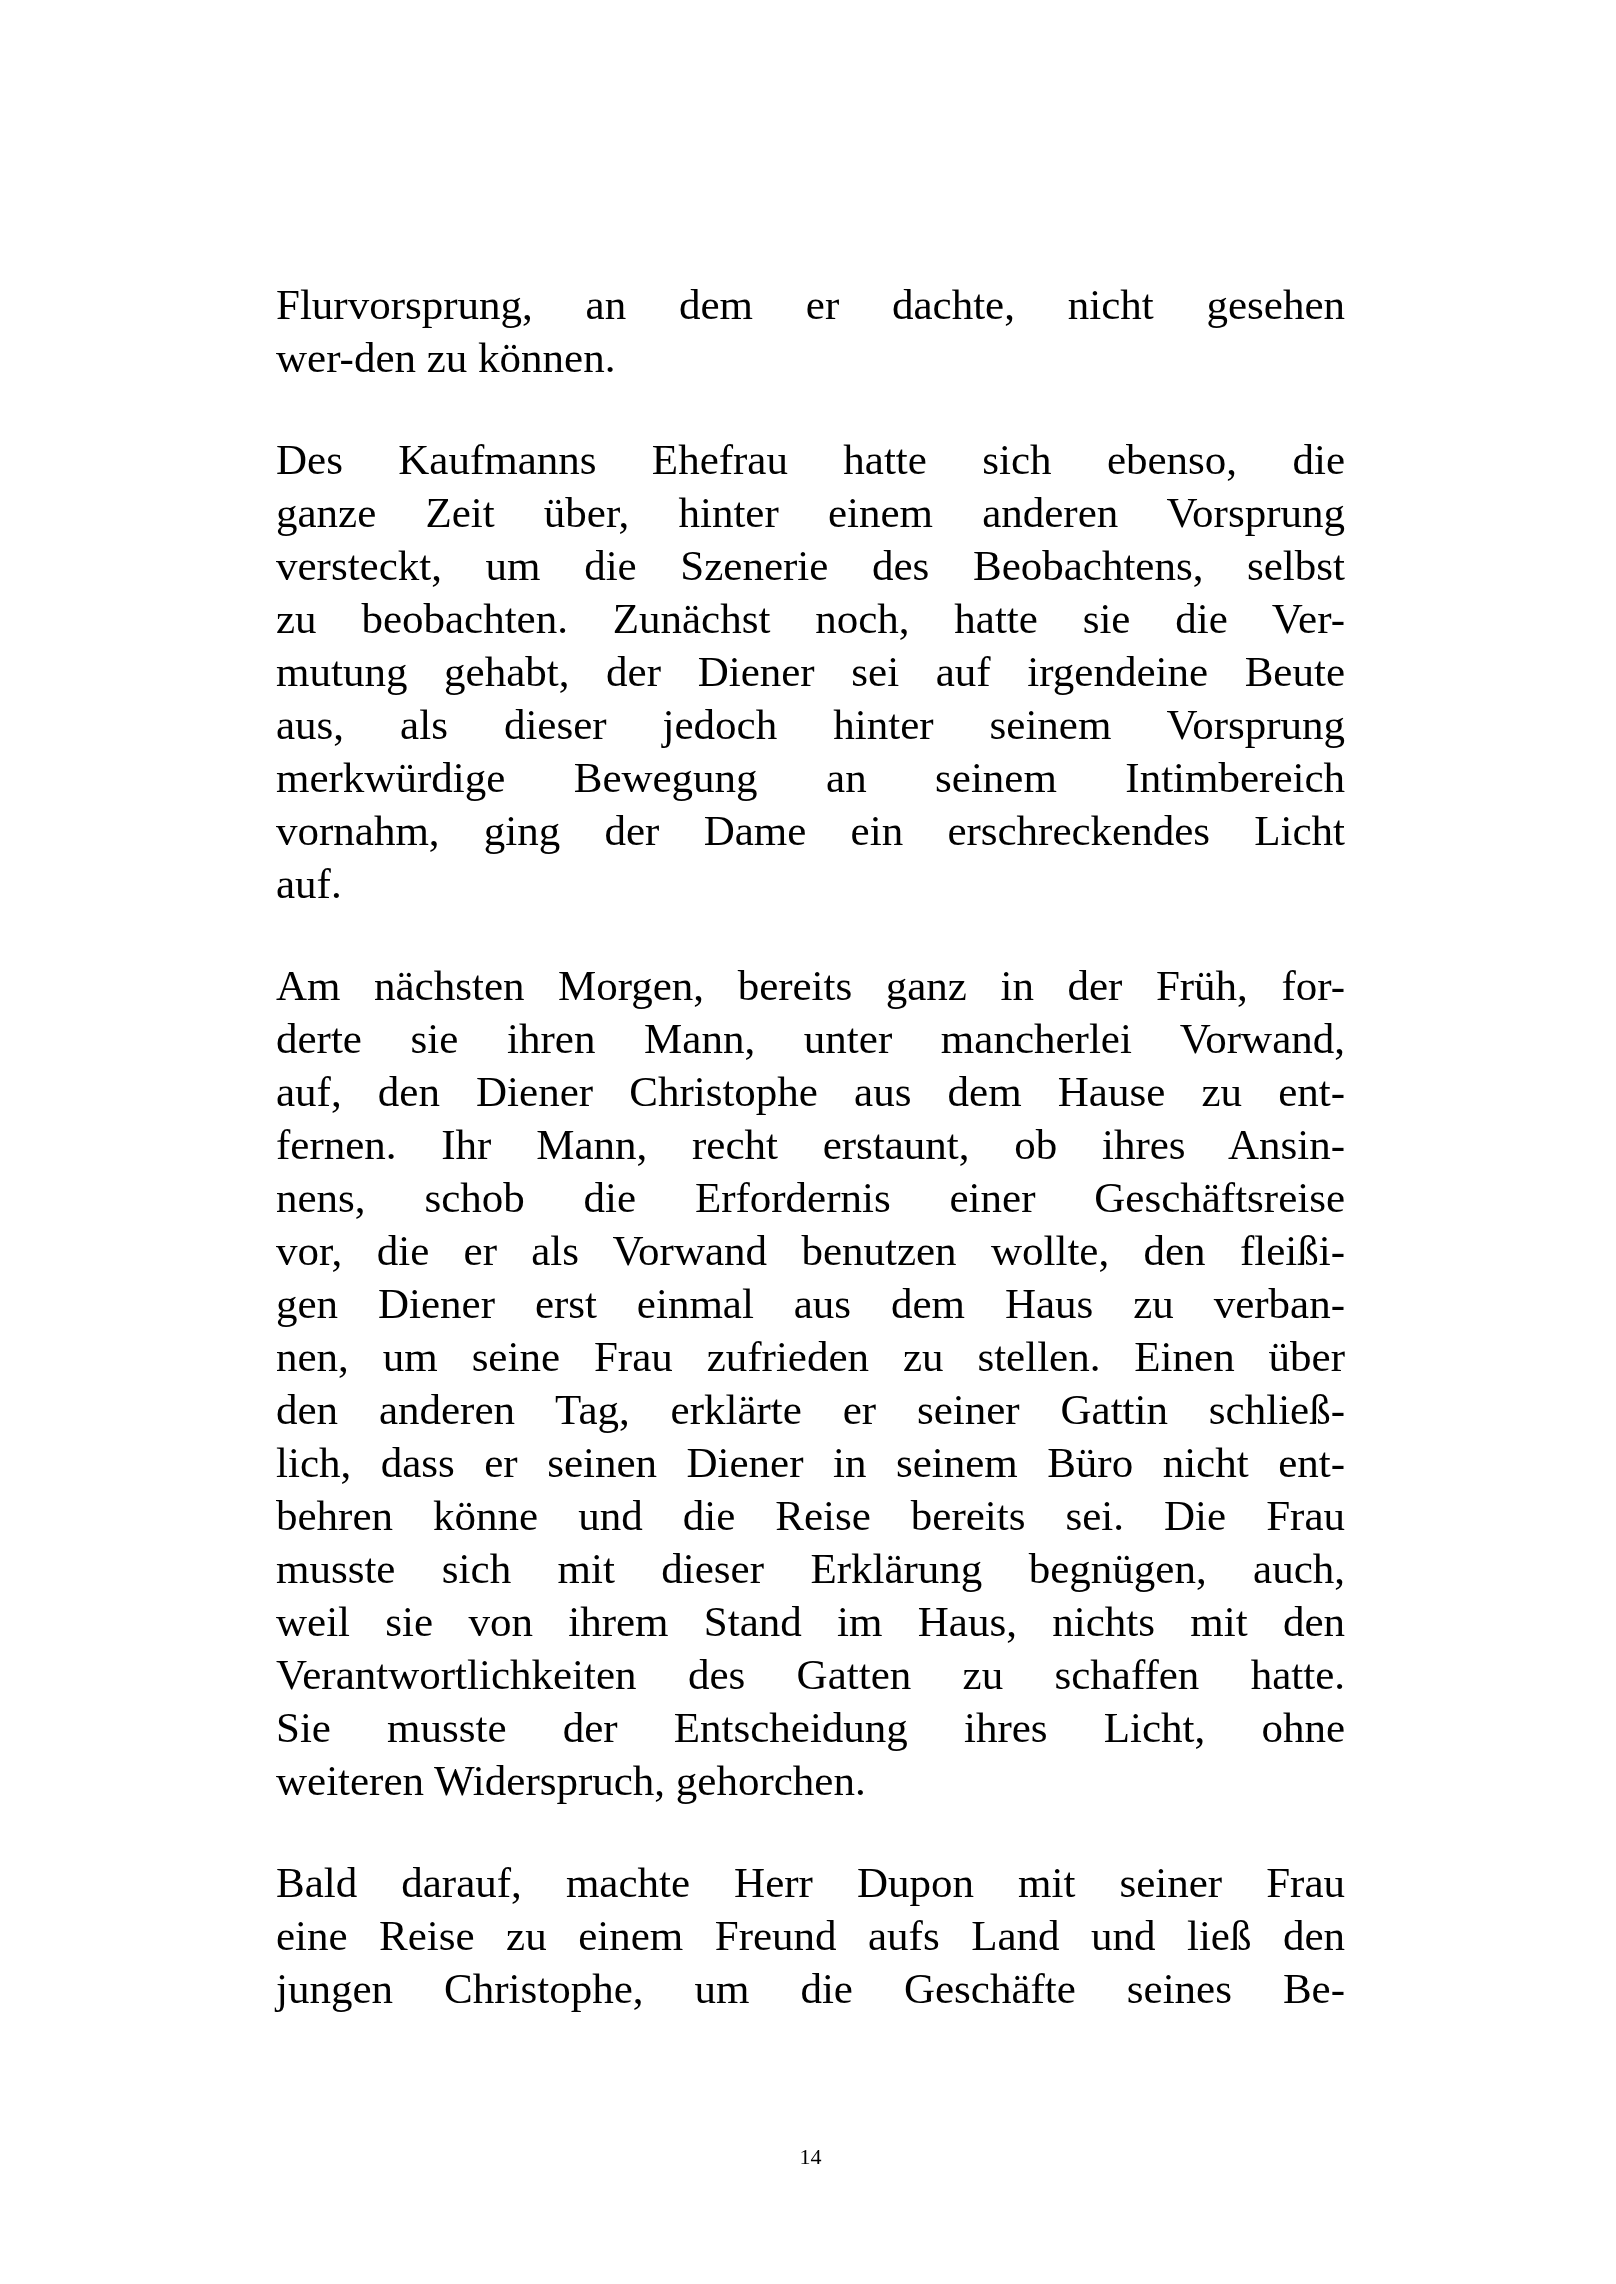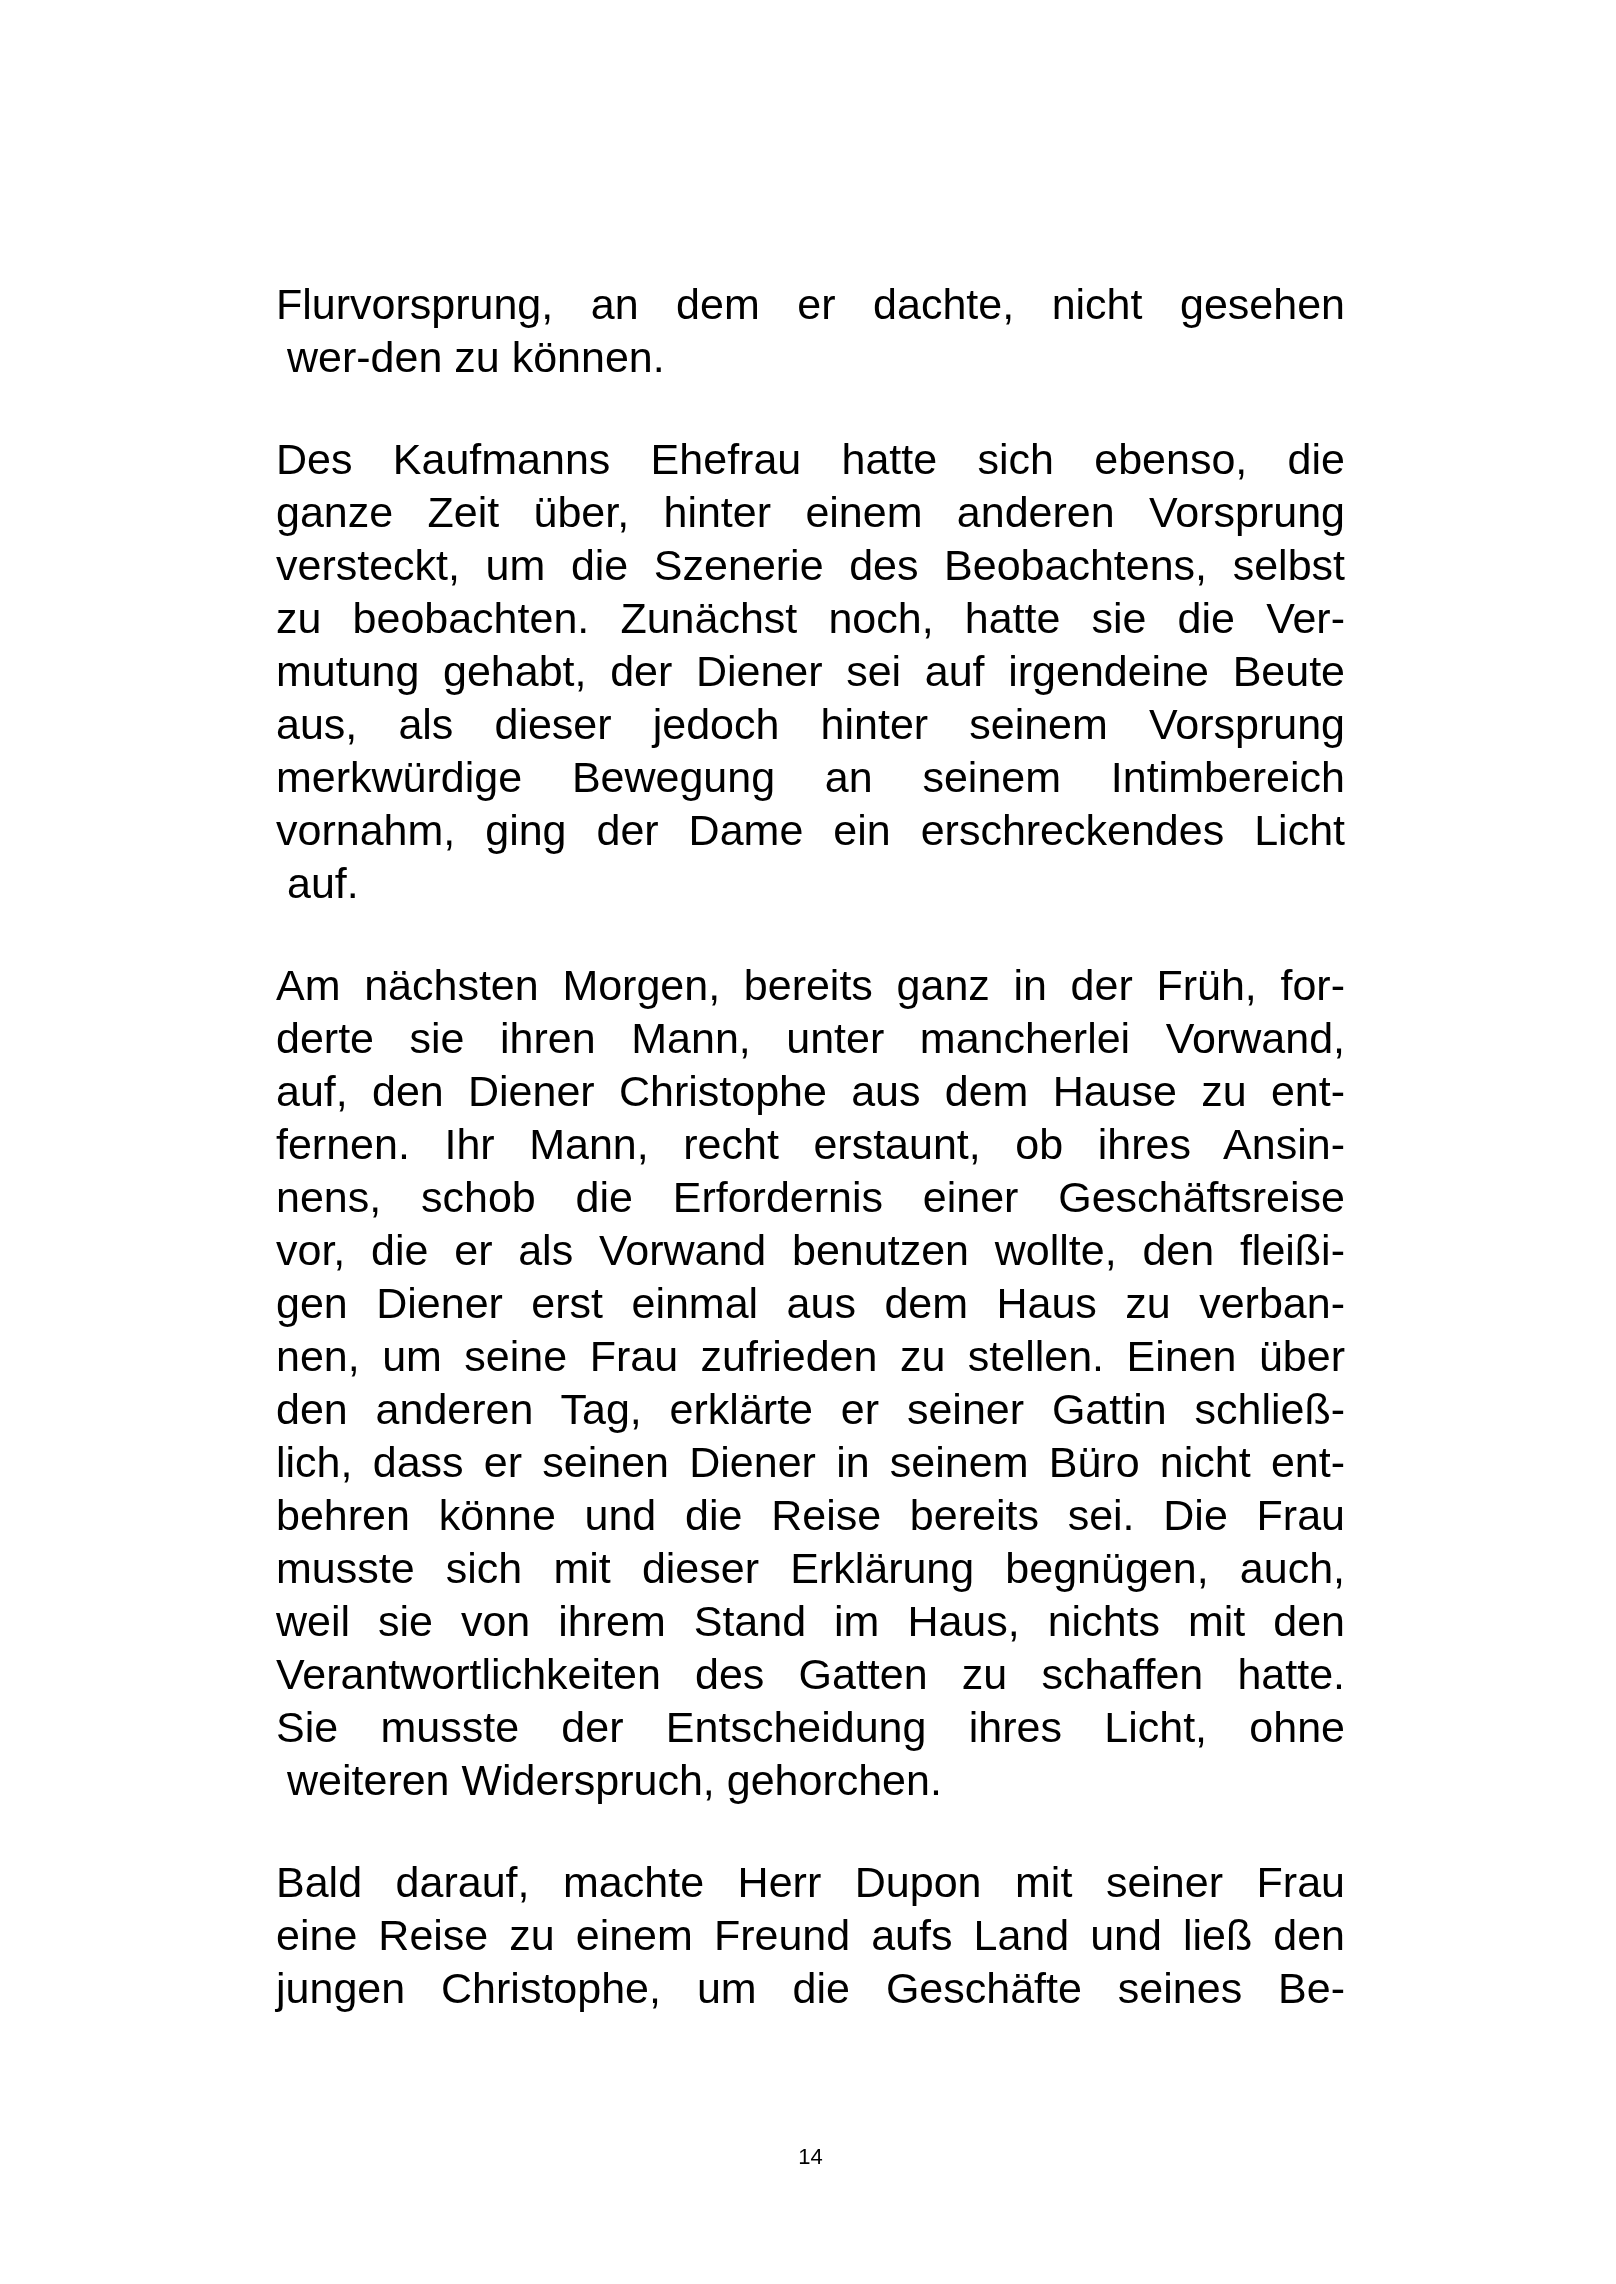--- a/index.html
+++ b/index.html
@@ -6,21 +6,21 @@
     margin: 0;
     padding: 0;
     background: #ffffff;
   }
   .page {
     position: relative;
     width: 1489px;
     height: 2284px;
     background: #ffffff;
     color: #000000;
-    font-family: Liberation Sans, sans-serif;
+    font-family: Liberation Serif, serif;
     overflow: hidden;
   }
   .text-block {
     position: absolute;
     left: 276px;
     top: 278px;
     width: 1069px;
   }
   .paragraph {
     margin: 0 0 49px 0;
@@ -30,21 +30,20 @@
   }
   .paragraph:last-child { margin-bottom: 17px; }
   .line {
     text-align: justify;
     text-align-last: justify;
     white-space: normal;
   }
   .line.line-left {
     text-align: right;
     text-align-last: left;
-    margin-left: 11px;
   }
   .page-number {
     position: absolute;
     left: 276px;
     top: 2144px;
     width: 1069px;
     text-align: center;
     font-size: 22px;
     line-height: 1.2;
   }

